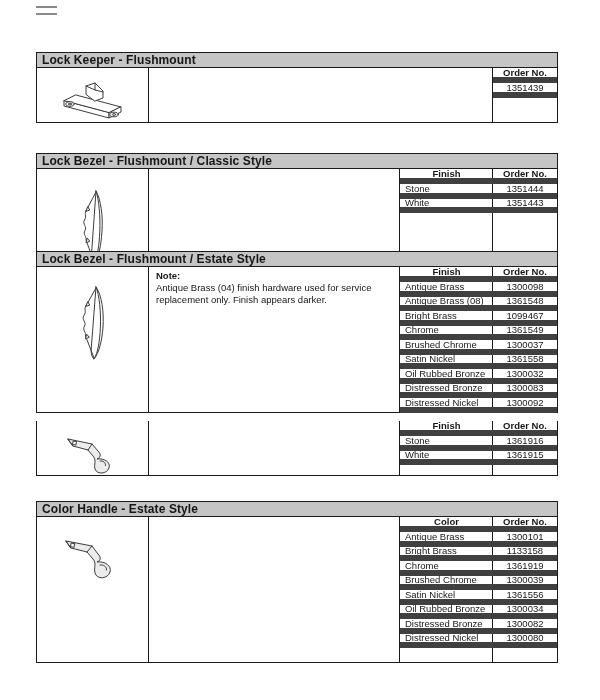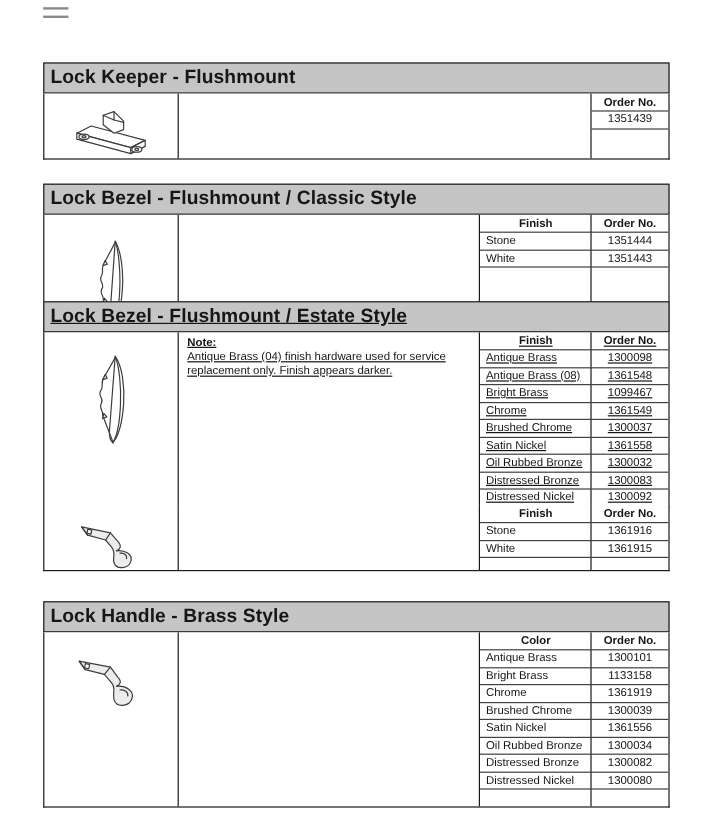--- a/index.html
+++ b/index.html
@@ -3,44 +3,44 @@
 <meta charset="utf-8">
 <style>
   html,body{margin:0;padding:0;background:#ffffff;}
   .page{
     position:relative;width:600px;height:700px;background:#ffffff;
     font-family:"Liberation Sans",sans-serif;color:#161616;overflow:hidden;
   }
   .top-mark{position:absolute;left:36px;width:21px;height:2px;background:#8a8a8a;}
   .section{position:absolute;left:36px;width:522px;}
   .sec-header{
-    height:26px;background:#c5c5c6;border:1px solid #1a1a1a;box-sizing:border-box;
+    height:16px;background:#c5c5c6;border:1px solid #1a1a1a;box-sizing:border-box;
     display:flex;align-items:center;padding-left:5px;
-    font-size:16px;font-weight:bold;letter-spacing:0.1px;
+    font-size:12px;font-weight:bold;letter-spacing:0.1px;
   }
   .sec-body{
     display:flex;border:1px solid #1a1a1a;border-top:none;box-sizing:border-box;
     background:#fff;
   }
   .img-cell{
     width:112px;flex:0 0 112px;border-right:1px solid #1a1a1a;box-sizing:border-box;
     display:flex;justify-content:center;align-items:flex-start;
   }
   .mid-cell{flex:1 1 auto;font-size:9.5px;line-height:12px;}
   .note-wrap{padding:3px 8px 0 7px;max-width:240px;}
   .note-label{font-weight:bold;}
   .cols{
     position:relative;flex:0 0 158px;width:158px;border-left:1px solid #1a1a1a;
     box-sizing:border-box;
   }
   .cols.single{flex:0 0 65px;width:65px;}
   .col-divider{position:absolute;left:92px;top:0;bottom:0;width:1px;background:#1a1a1a;}
   .mrow{
     position:relative;display:flex;align-items:stretch;height:14.5px;
-    border-bottom:1px solid #404040;box-sizing:border-box;font-size:9.5px;
+    border-bottom:6px solid #404040;box-sizing:border-box;font-size:9.5px;
   }
   .mrow.hdr{height:15px;font-weight:bold;}
   .fcell{
     width:93px;flex:0 0 93px;box-sizing:border-box;display:flex;align-items:center;
     padding-left:5px;overflow:hidden;white-space:nowrap;
   }
   .mrow.hdr .fcell{justify-content:center;padding-left:0;}
   .ocell{flex:1 1 auto;display:flex;align-items:center;justify-content:center;}
   svg{display:block;}
   .draw{stroke:#3c3c3c;stroke-width:1;fill:#ffffff;stroke-linejoin:round;stroke-linecap:round;}
@@ -108,21 +108,21 @@
             <div class="ocell">1351444</div>
           </div>
           <div class="mrow">
             <div class="fcell">White</div>
             <div class="ocell">1351443</div>
           </div>
         </div>
     </div>
   </div>
 
-  <div class="section" style="top: 251px; display: flex; flex-direction: column; text-decoration: underline;">
+  <div class="section" style="top: 251px; display: flex; flex-direction: column;">
     <div class="sec-header">Lock Bezel - Flushmount / Estate Style</div>
     <div class="sec-body" style="height:146px">
       <div class="img-cell">
         <svg width="30" height="76" viewBox="0 0 30 76" style="margin-top:18px">
           <path class="draw" d="M18 2 C24 10 26 28 25 42 C24 56 21 68 16 74 C13.5 72 13 68 13.2 64 L18 2 Z" fill="#ffffff"></path>
           <path class="draw-line" d="M18 2 C21.5 10 23 28 22.4 42 C21.8 56 20 68 16 74"></path>
           <path class="draw-line" d="M18 3 L9 19 C5 23.5 9 26.5 6 30.5 C3 35 9 37 6.5 41 C4 45 8.5 47.5 7.5 51 L16 73"></path>
           <path class="draw-fill" d="M9.6 17 L7.8 21.4 L11.4 20.2 Z"></path>
           <path class="draw-fill" d="M8.5 49.5 L7.5 53.8 L11 52.4 Z"></path>
         </svg>
@@ -254,16 +254,16 @@
           <div class="mrow">
             <div class="fcell">Distressed Bronze</div>
             <div class="ocell">1300082</div>
           </div>
           <div class="mrow">
             <div class="fcell">Distressed Nickel</div>
             <div class="ocell">1300080</div>
           </div>
         </div>
     </div>
-    <div class="sec-header" style="order:1">Lock Handle - Brass Style</div>
+    <div class="sec-header" style="order:1">Color Handle - Estate Style</div>
   </div>
 
 </div>
 
 </body></html>

